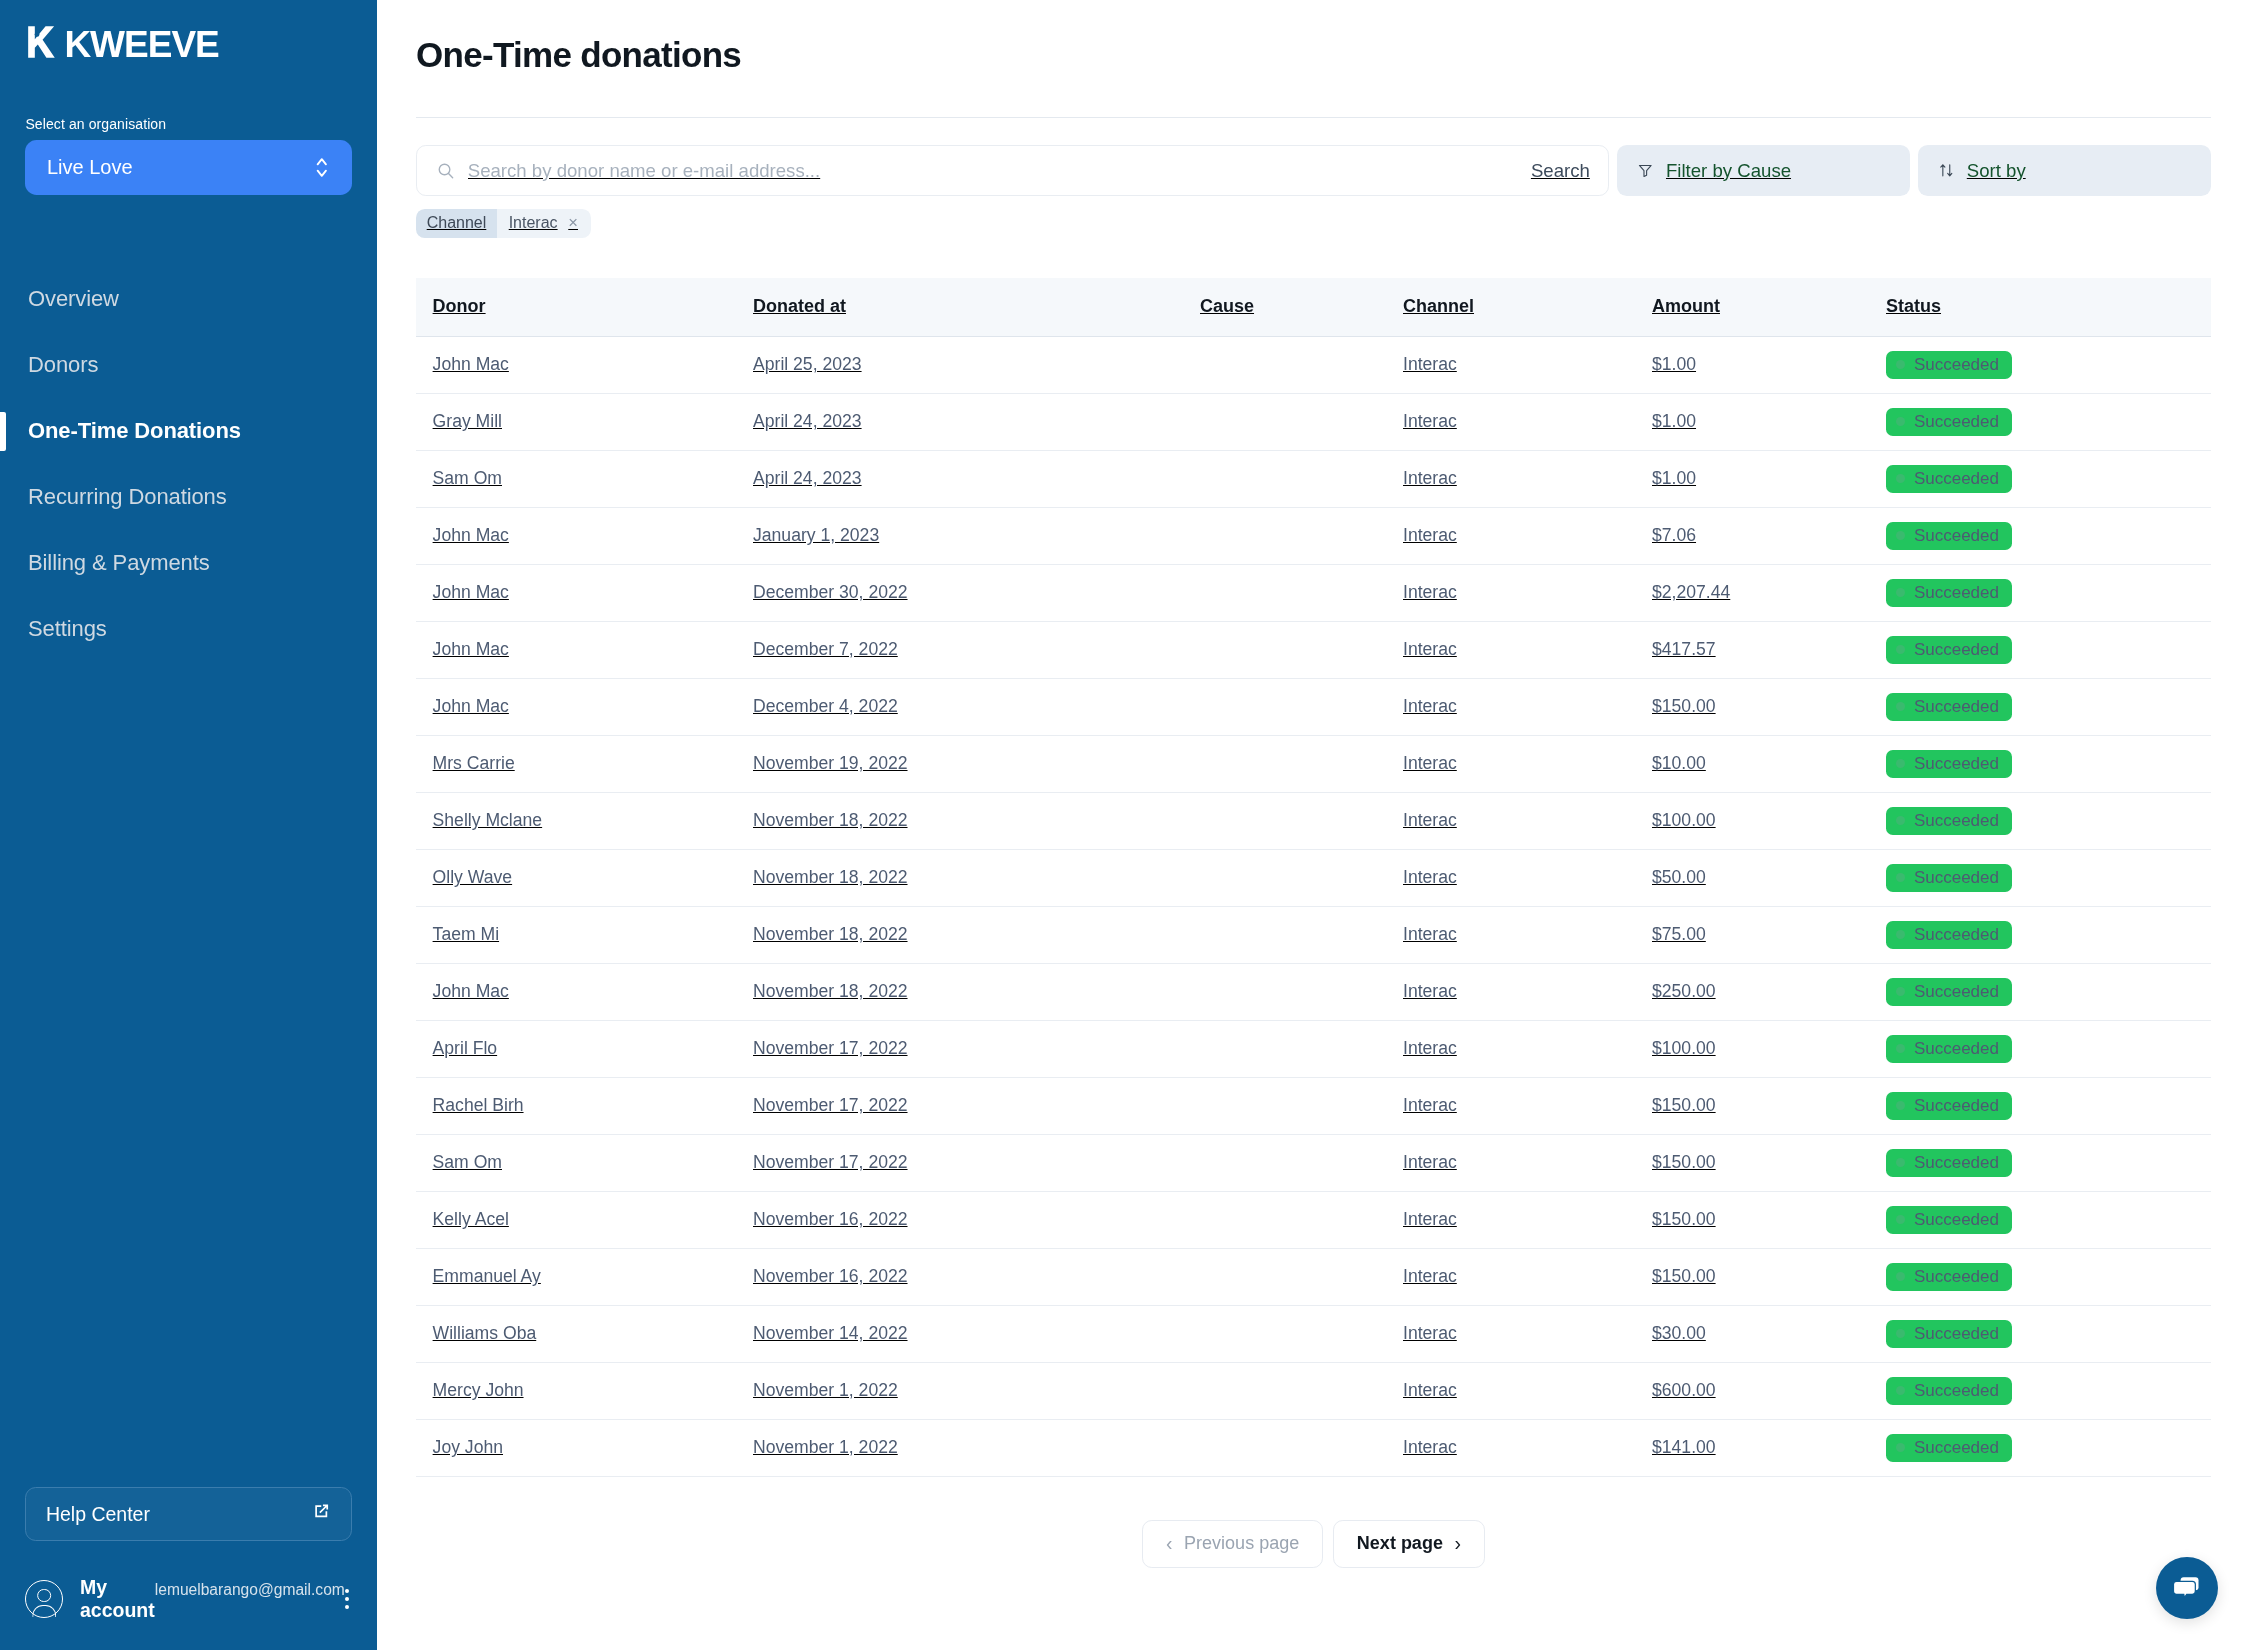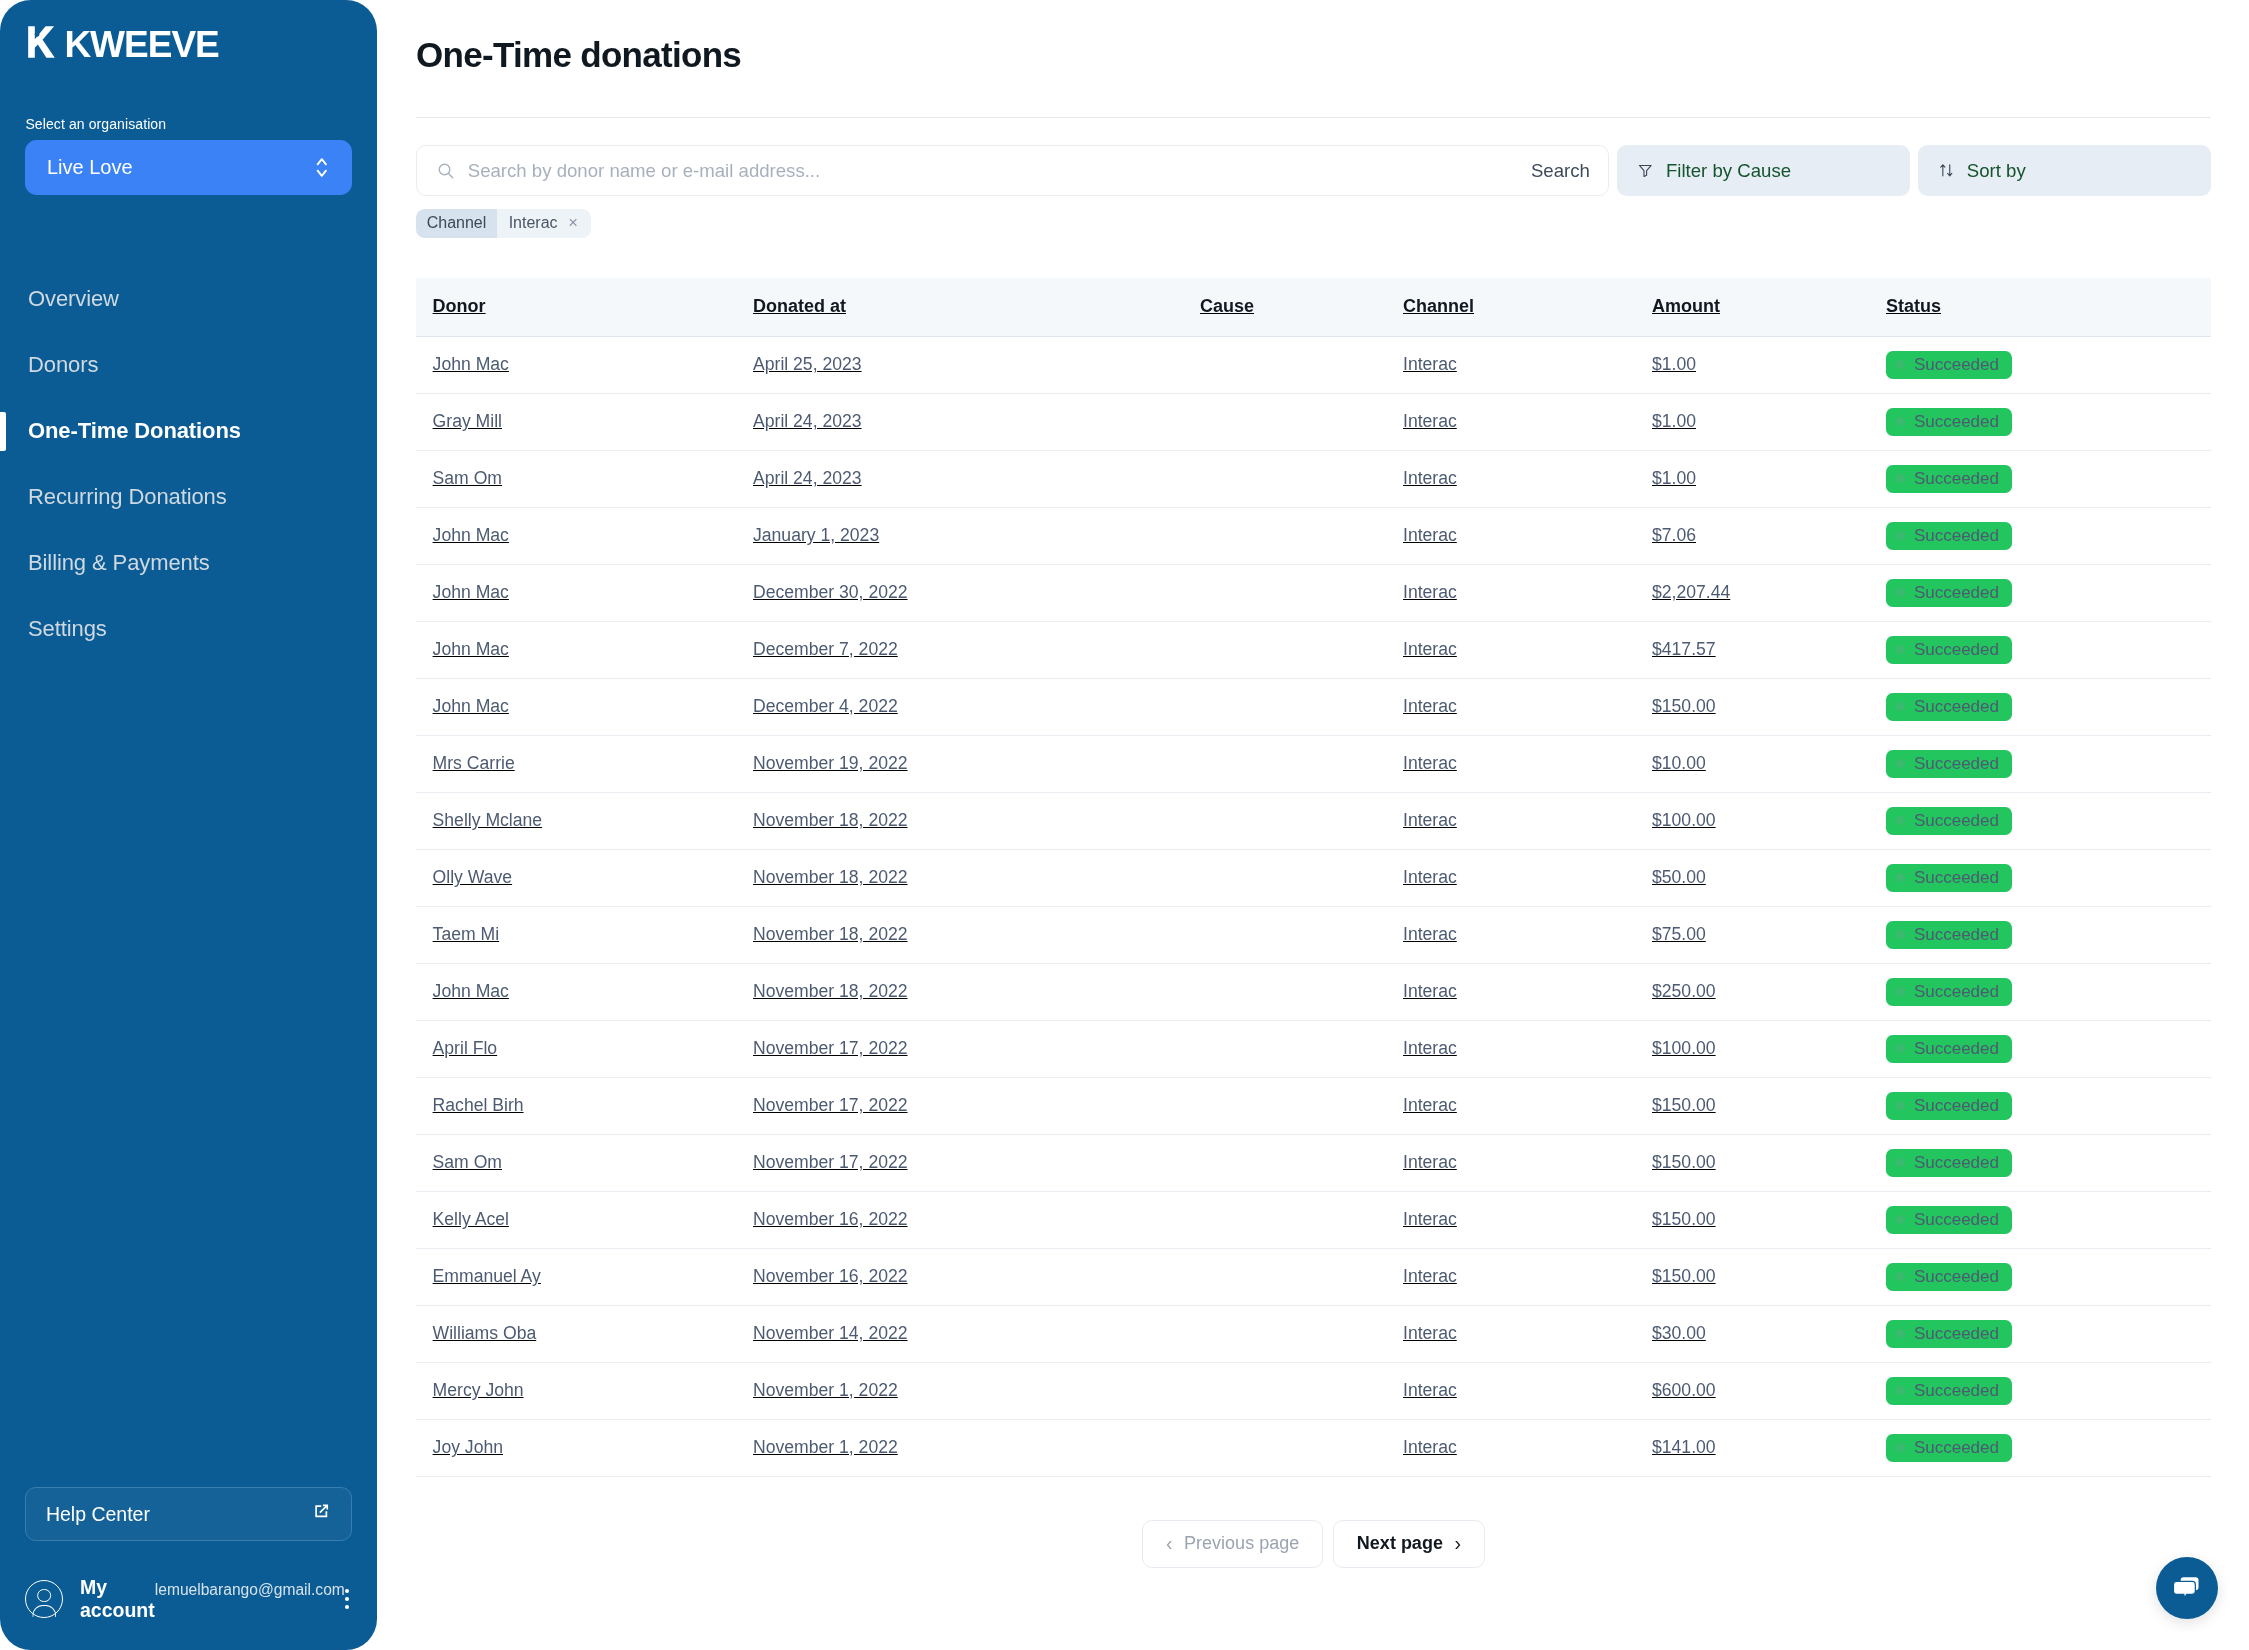--- a/index.html
+++ b/index.html
@@ -14,21 +14,20 @@
 
   
   .sidebar {
     width: 377px;
     min-width: 377px;
     background: #0b5c94;
     color: #ffffff;
     position: relative;
     display: flex;
     flex-direction: column;
-    border-radius: 31px;
   }
   .logo {
     margin: 22.5px 0 0 25.4px;
     font-size: 37px;
     font-weight: 800;
     letter-spacing: -1px;
     line-height: 1;
     color: #ffffff;
     display: flex;
     align-items: center;
@@ -121,21 +120,21 @@
   .main { flex: 1; background: #ffffff; position: relative; }
   .page-title {
     margin: 35px 0 0 416px;
     margin-left: 0;
     padding-left: 39px;
     font-size: 35px;
     font-weight: 700;
     color: #101820;
     letter-spacing: -0.7px;
   }
-  .toolbar-wrap { padding: 0 39px; }
+  .toolbar-wrap { padding: 0 39px; text-decoration: underline; }
   .hr {
     margin-top: 42px;
     height: 1px;
     background: #e4e9ef;
     width: 100%;
   }
   .toolbar {
     margin-top: 27px;
     display: flex;
     gap: 7.8px;

